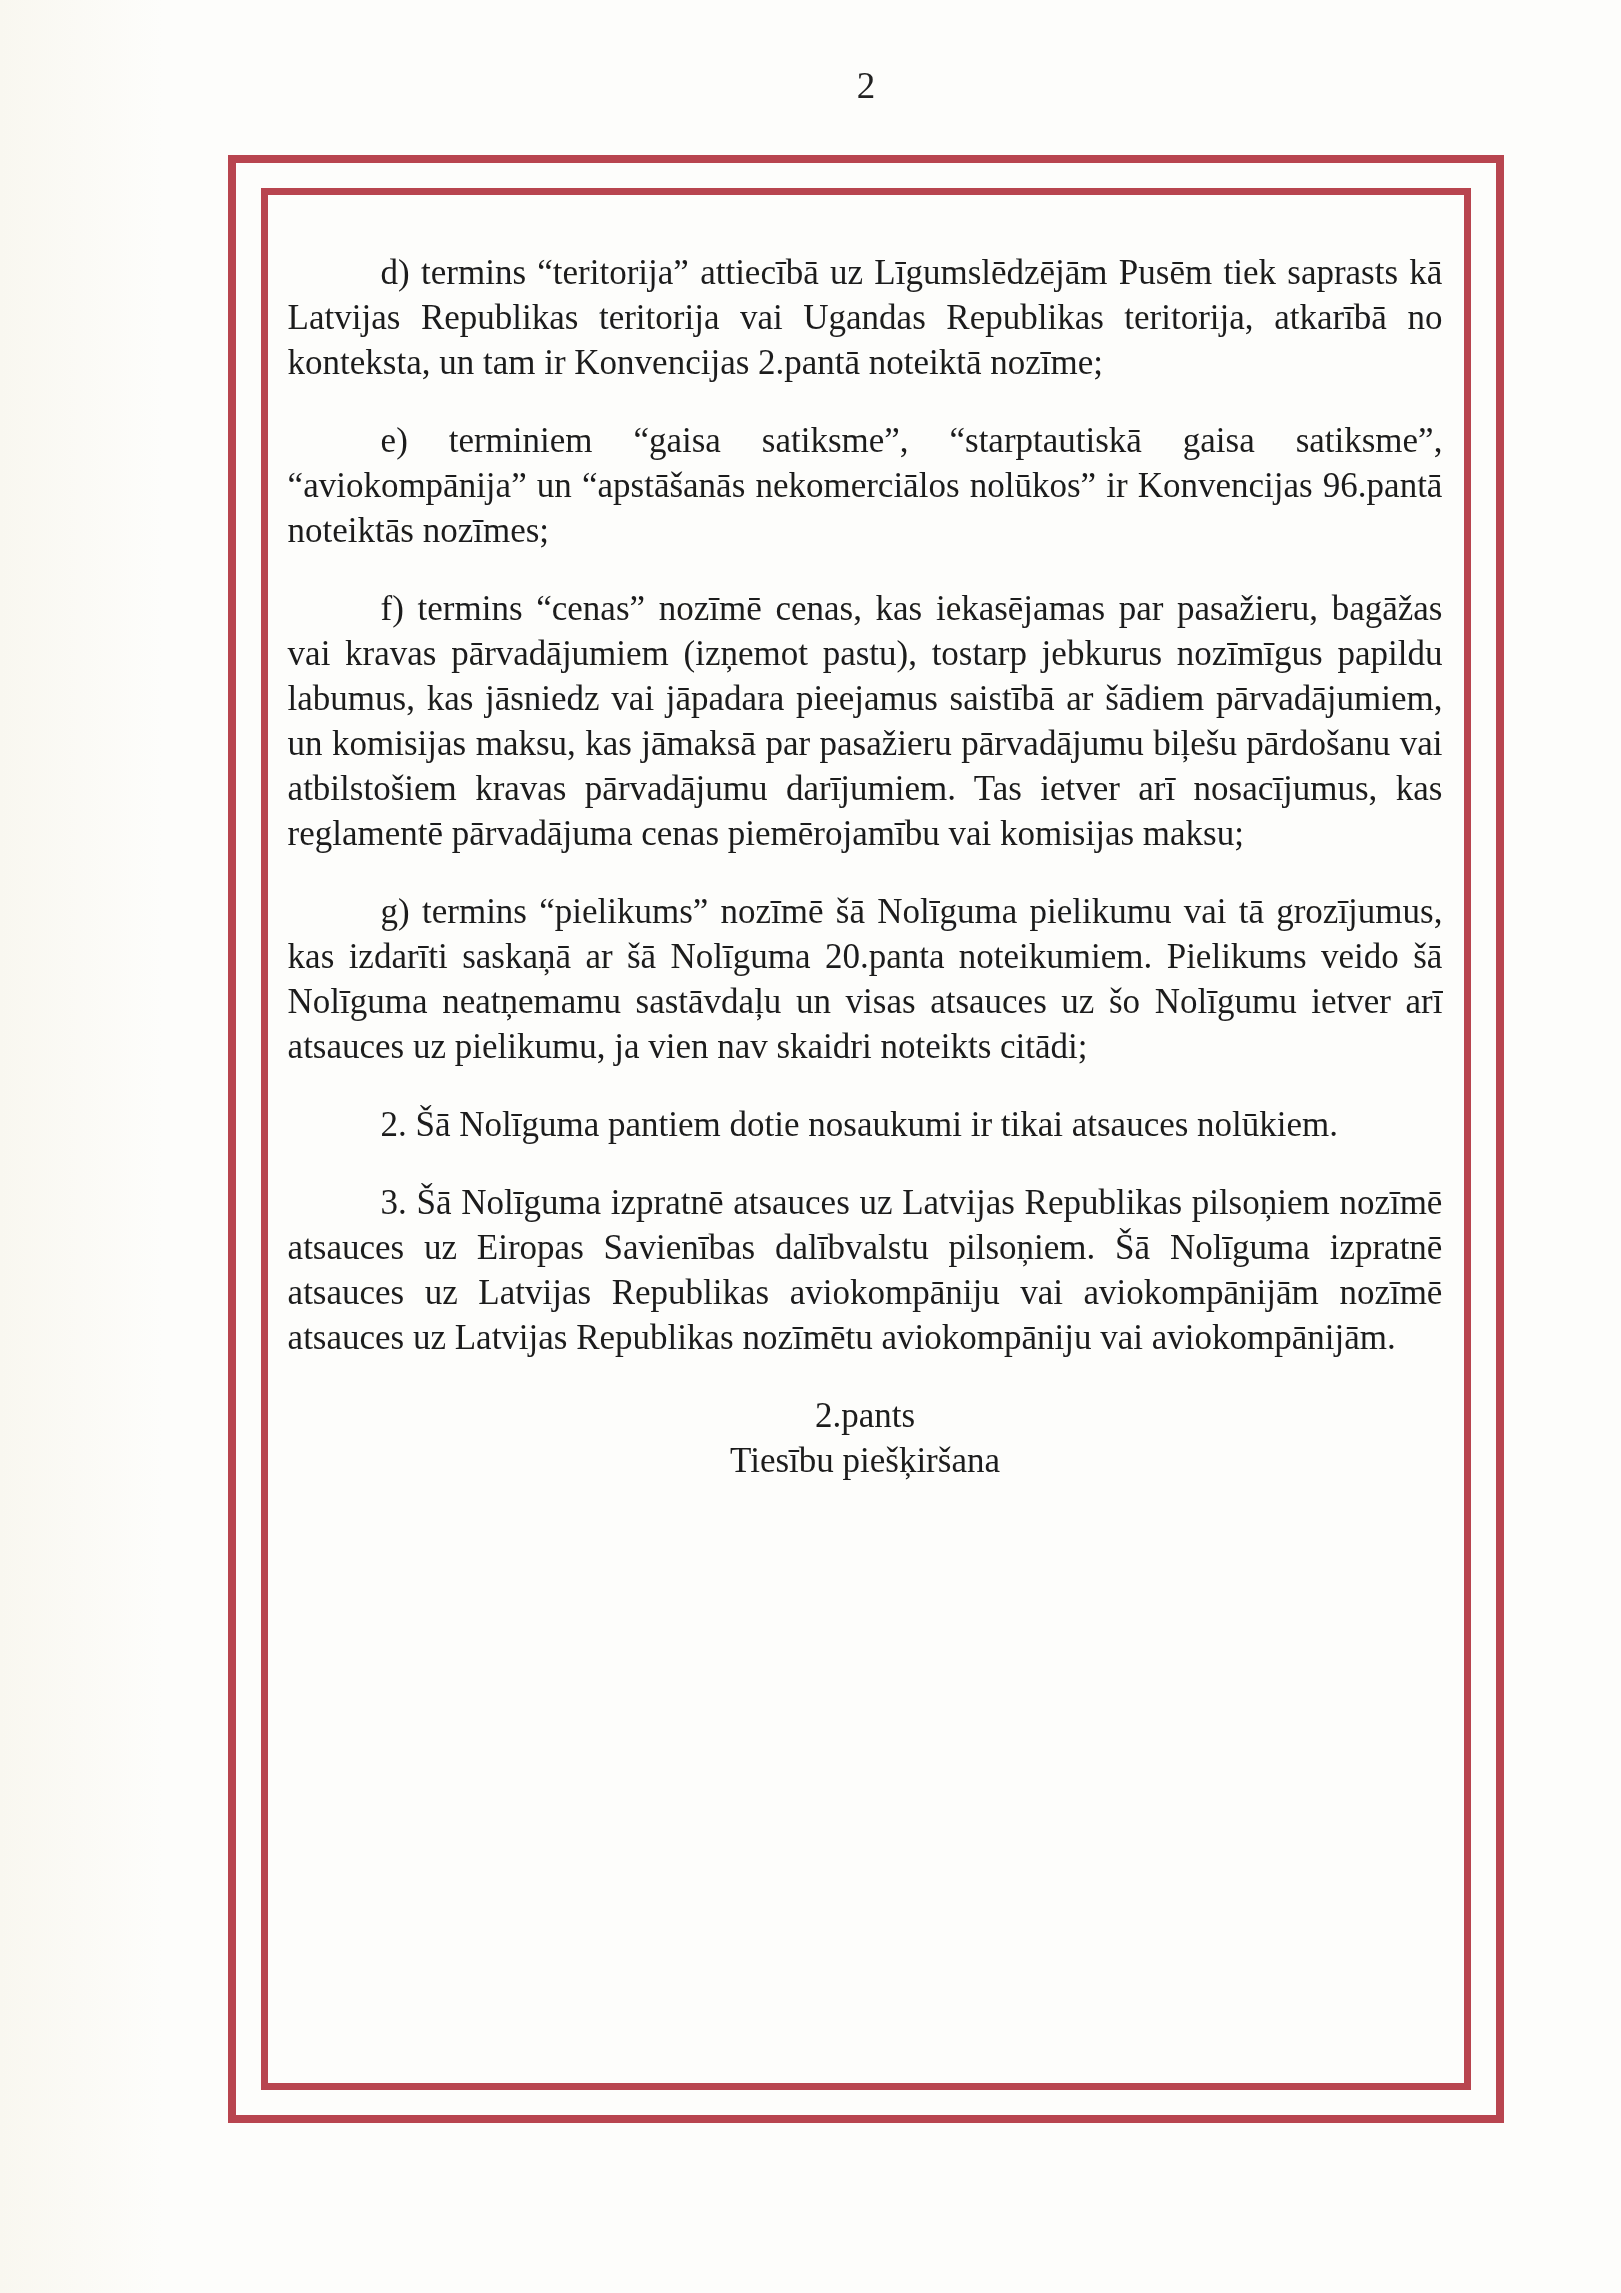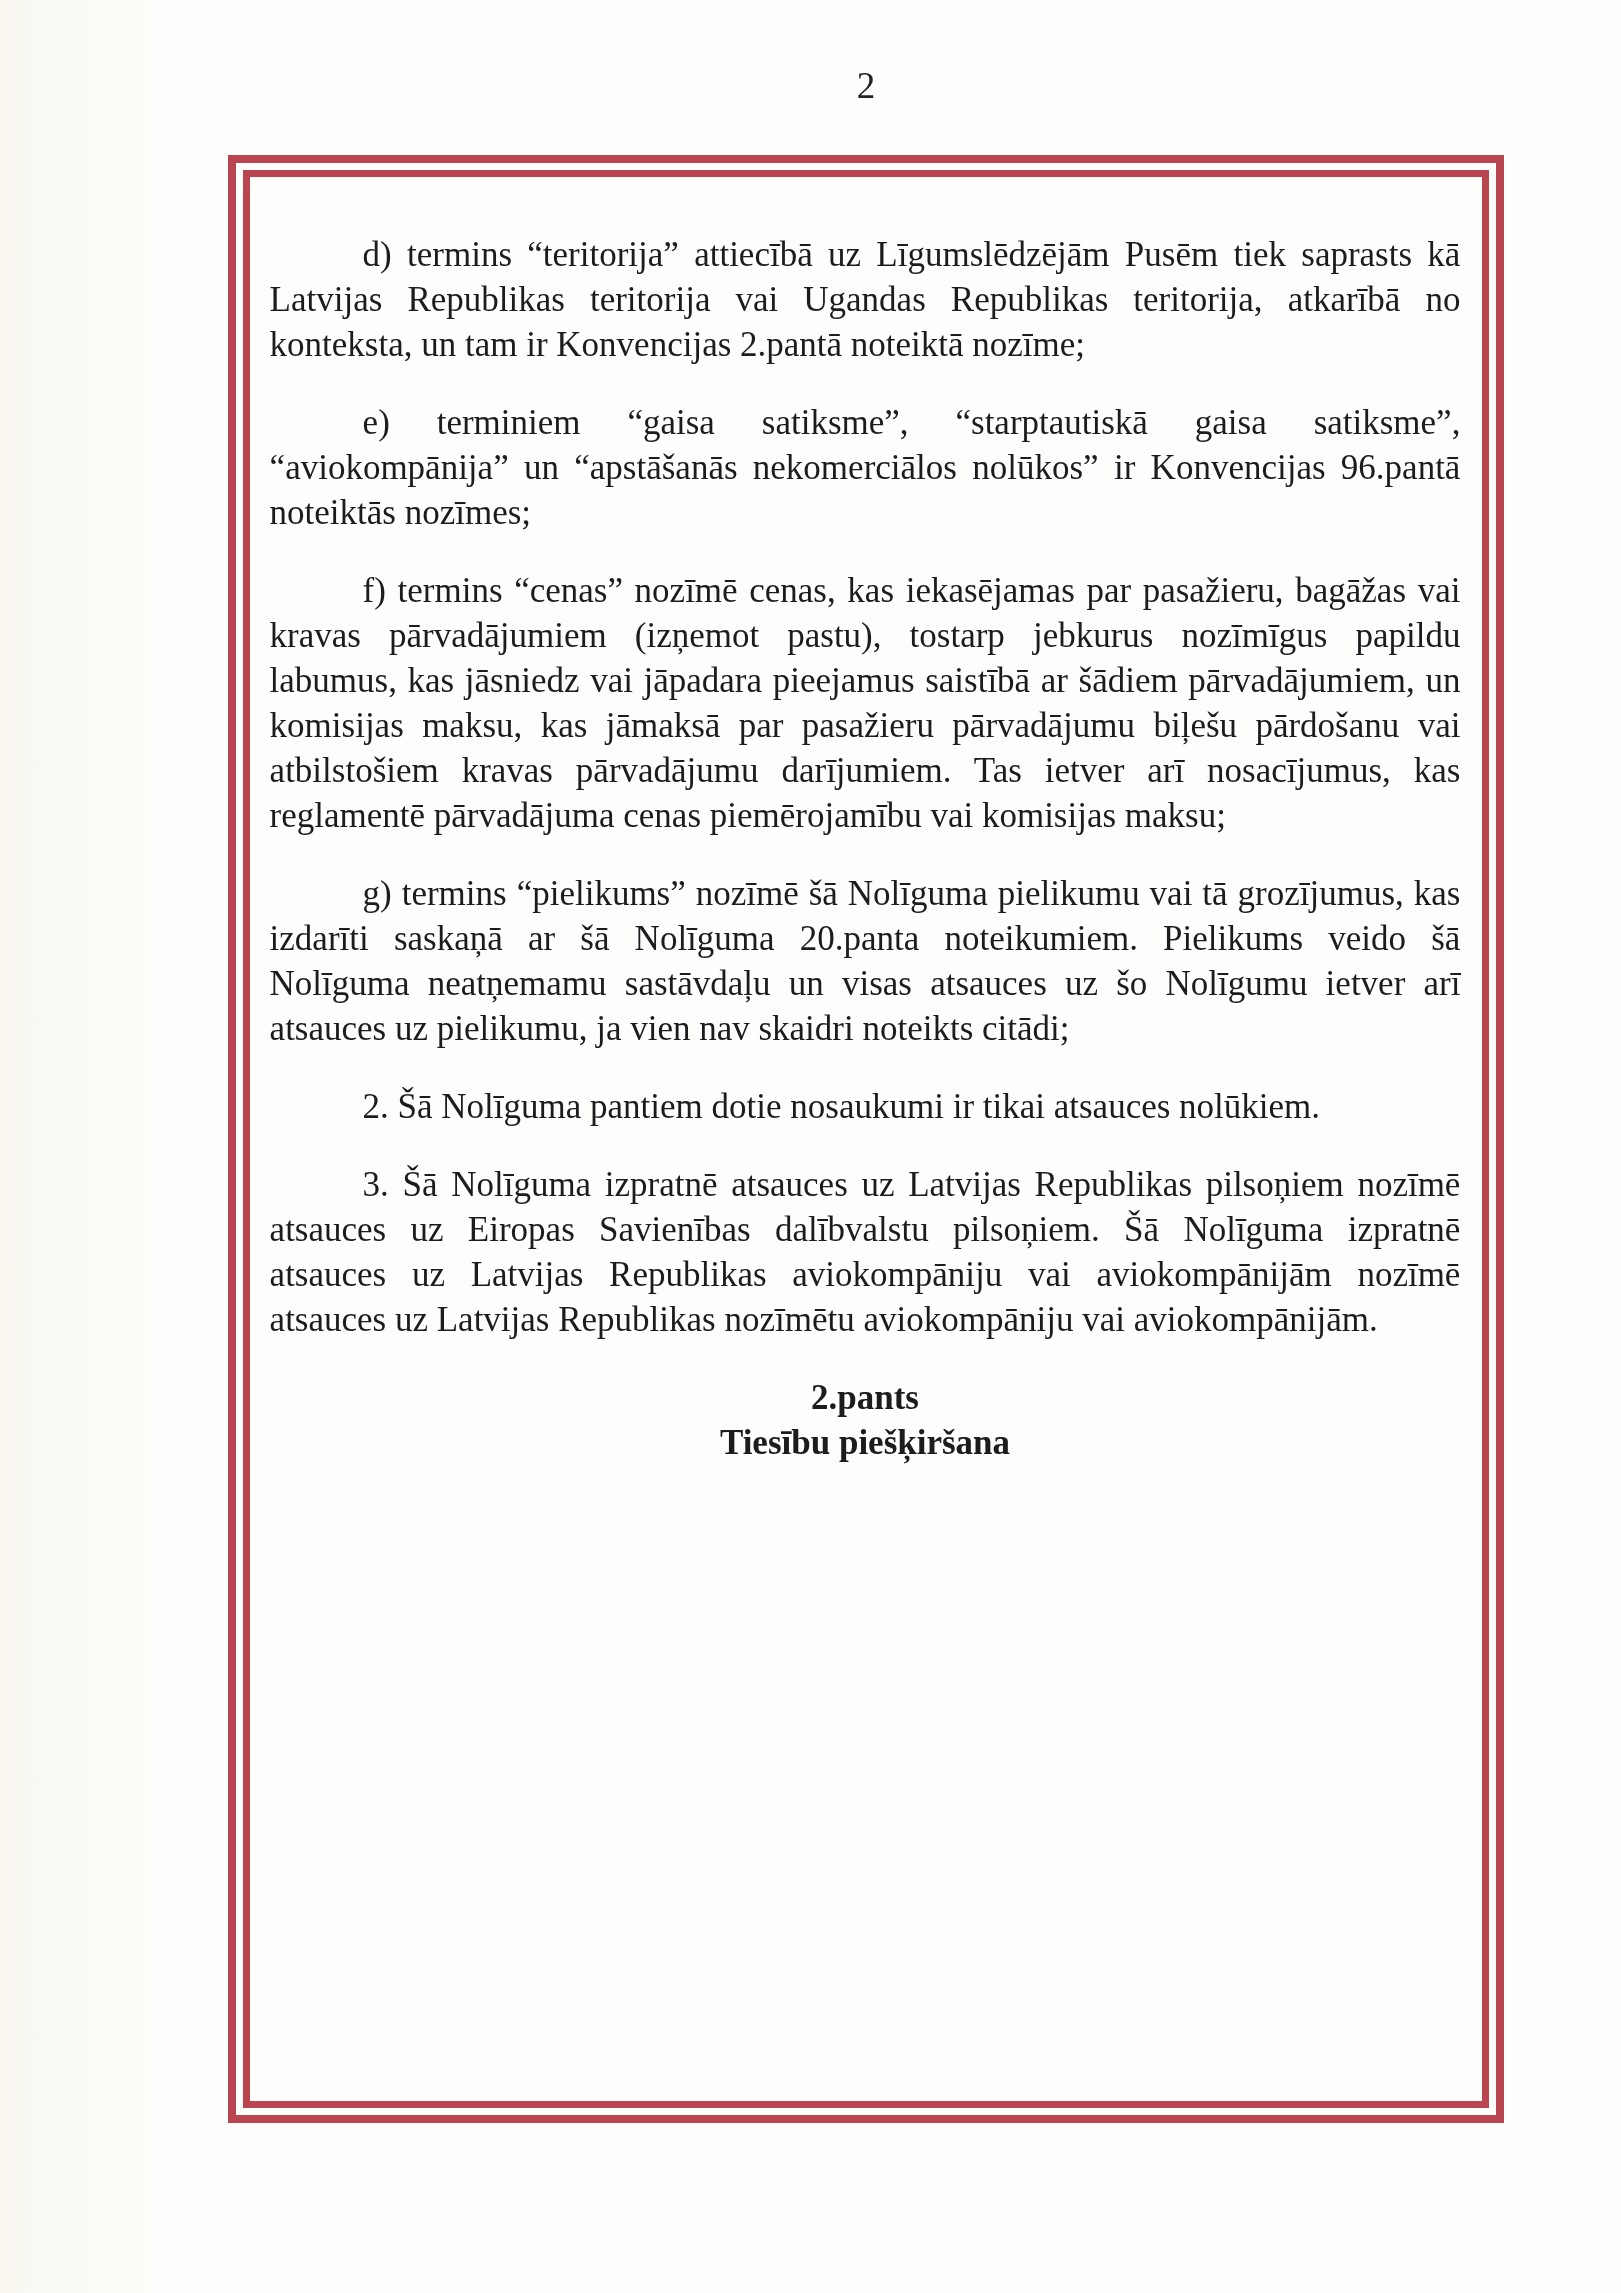--- a/index.html
+++ b/index.html
@@ -30,21 +30,21 @@
     line-height: 45px;
     color: #222;
   }
   .frame {
     position: absolute;
     left: 228px;
     top: 155px;
     width: 1276px;
     height: 1968px;
     border: 8.8px solid var(--border-red);
-    padding: 7px;
+    padding: 25px;
     background: transparent;
   }
   .frame-inner {
     width: 100%;
     height: 100%;
     border: 7.8px solid var(--border-red);
     padding: 55px 21.6px 0 19.6px;
     overflow: hidden;
   }
   .content {
@@ -52,21 +52,21 @@
     line-height: 45px;
     text-align: justify;
     color: var(--text-ink);
   }
   .content p.para {
     margin: 0 0 33px 0;
     text-indent: 93px;
   }
   .article-heading {
     text-align: center;
-    font-weight: bold;
+    font-weight: normal;
     margin: 7.8px 0 43px 0;
   }
   .article-heading div { line-height: 45px; }
 </style>
 </head>
 <body>
 
 <div class="page">
 
   <div class="page-number">2</div>

